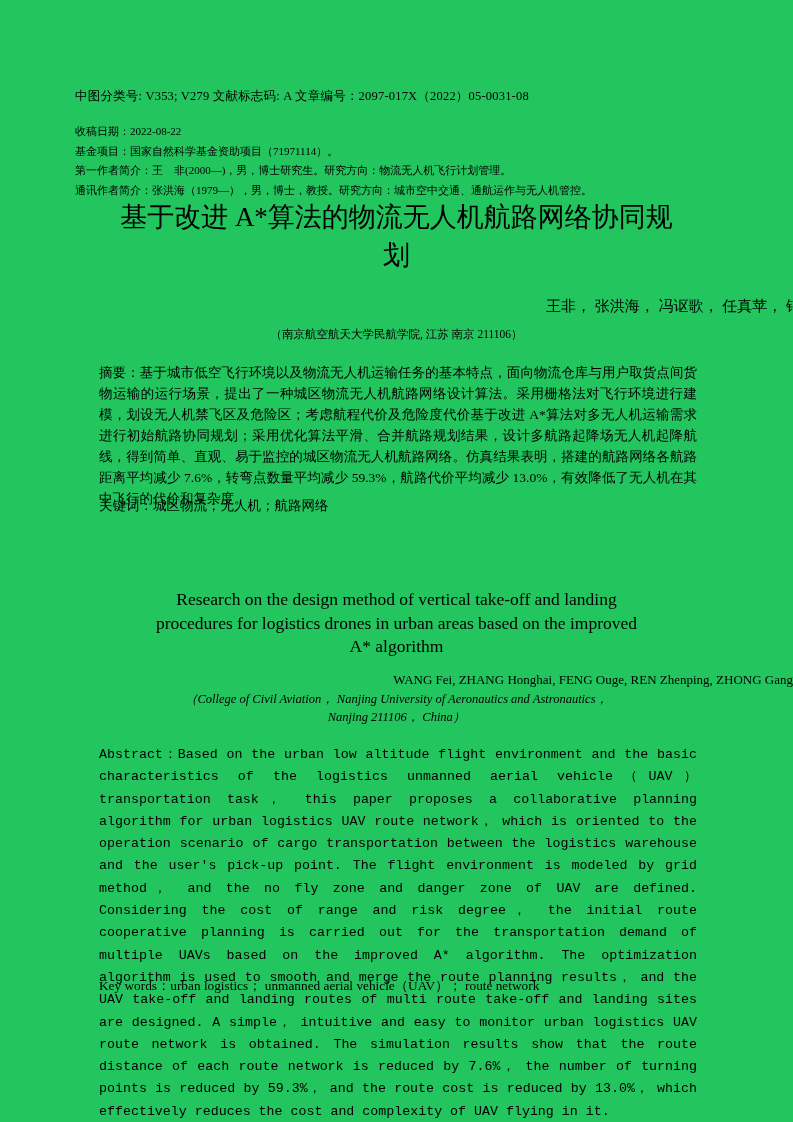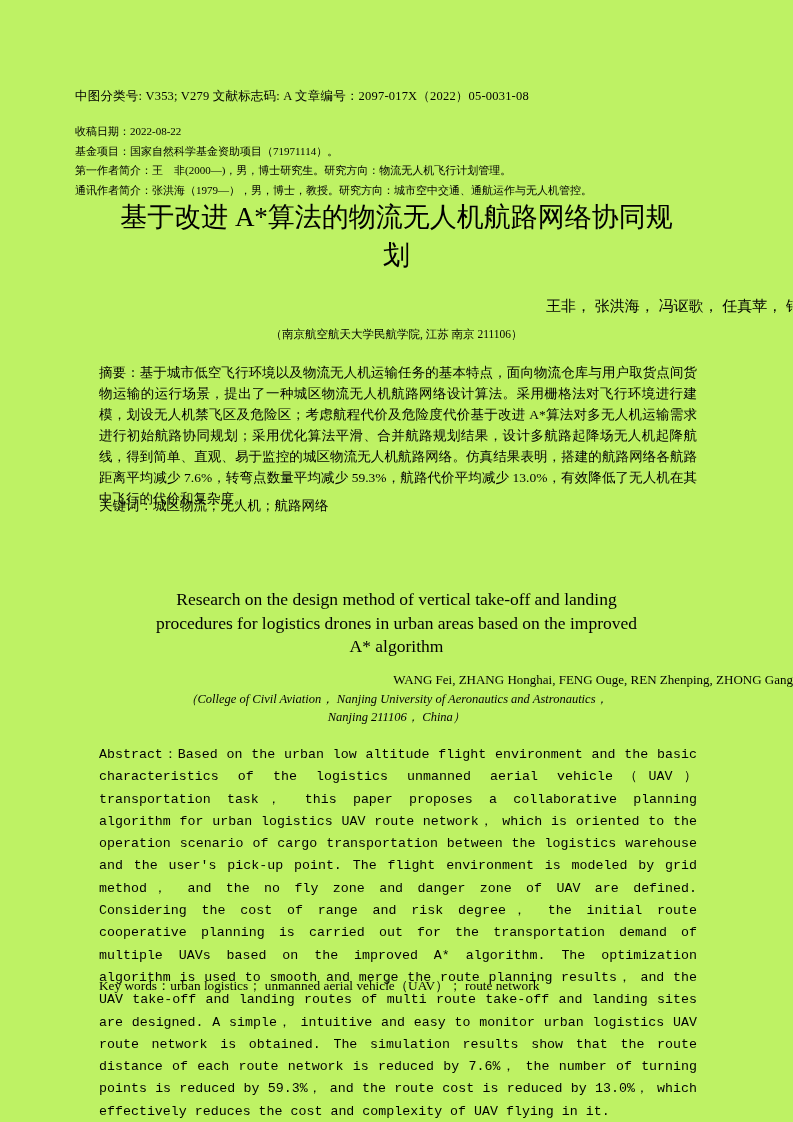--- a/index.html
+++ b/index.html
@@ -4,21 +4,21 @@
 <style>
   html, body {
     margin: 0;
     padding: 0;
     background: #ffffff;
   }
   .page {
     position: relative;
     width: 793px;
     height: 1122px;
-    background: #bef264;
+    background: #22c55e;
     color: #000000;
     font-family: "Liberation Serif", "DejaVu Serif", serif;
     overflow: hidden;
   }
   .classification-line {
     position: absolute;
     left: 75px;
     top: 88px;
     width: 660px;
     font-size: 12.5px;

